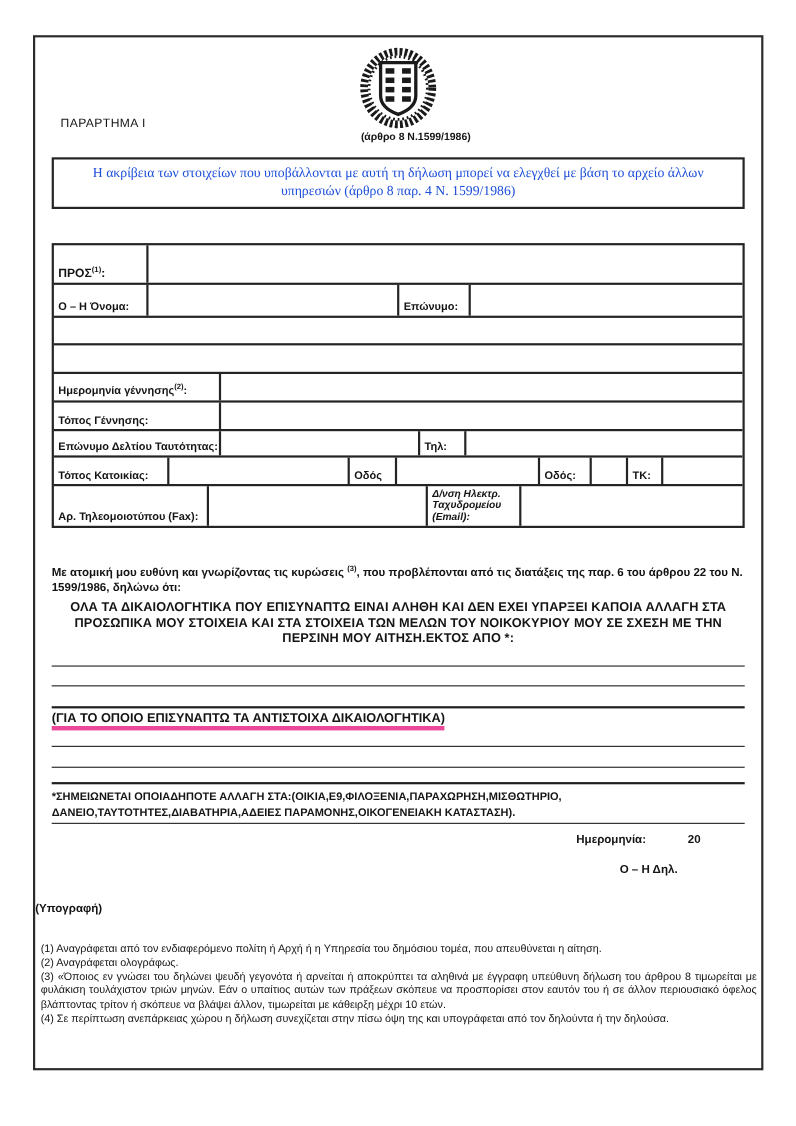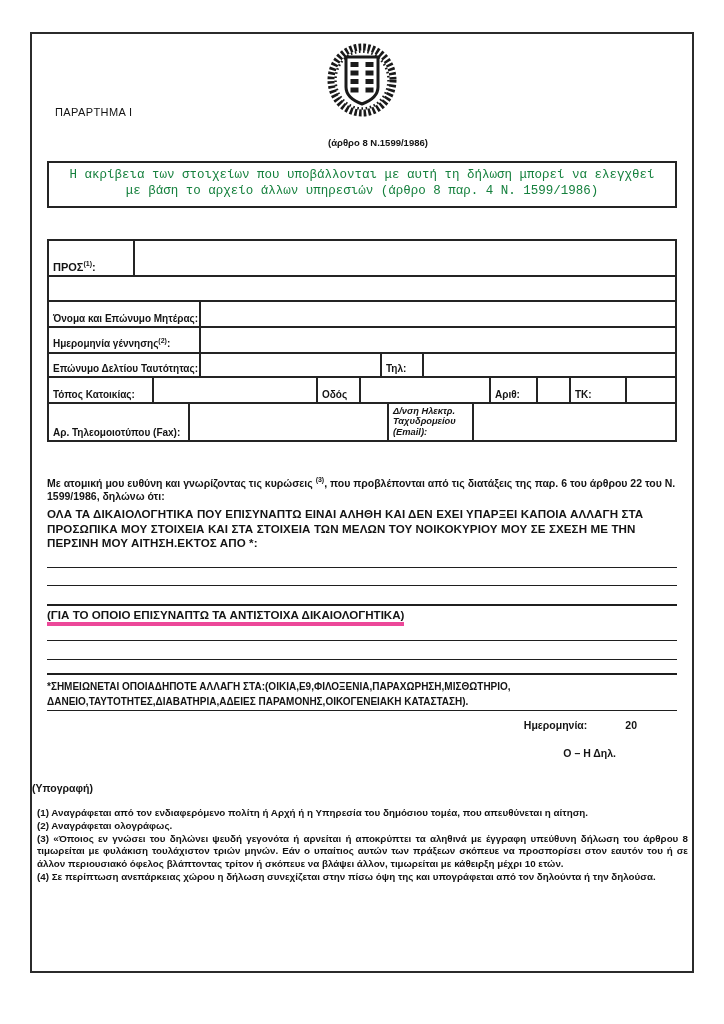--- a/index.html
+++ b/index.html
@@ -10,57 +10,57 @@
   .frame {
     position:absolute; left:30px; top:32px; width:664px; height:941px;
     border:2px solid #2b2b2b; box-sizing:border-box;
   }
   .annex {
     position:absolute; left:23px; top:72px;
     font-size:11px; font-weight:400; letter-spacing:.4px;
   }
   .emblem { display:block; margin:8px auto 0; }
   .title { text-align:center; font-size:19px; font-weight:700; letter-spacing:.8px; margin-top:4px; }
-  .subtitle { text-align:center; font-size:9.5px; font-weight:700; margin-top:19px;padding-left:32px; }
+  .subtitle { text-align:center; font-size:9.5px; font-weight:700; margin-top:1px;padding-left:32px; }
   .notice {
     margin:13px 15px 0; border:2px solid #242424; box-sizing:border-box;
-    font-family:Liberation Mono, monospace; font-size:12.5px; line-height:1.3;
-    text-align:center; padding:4px 14px 6px; color:#15803d;
+    font-family:Liberation Serif, serif; font-size:12.5px; line-height:1.3;
+    text-align:center; padding:4px 14px 6px; color:#1d4ed8;
   }
   
   .ftable { margin:31px 15px 0; border:2px solid #242424; box-sizing:border-box; }
   .frow { display:flex; border-top:2px solid #242424; }
   .frow:first-child { border-top:none; }
   .fcell {
     border-left:2px solid #242424; box-sizing:border-box;
     display:flex; align-items:flex-end; padding:1px 4px 2px;
     font-size:10px; font-weight:700; white-space:nowrap; overflow:hidden;
   }
   .fcell:first-child { border-left:none; }
   .fcell.grow { flex:1; }
   .h34{height:34px}.h28{height:28px}.h23{height:23px}.h24{height:24px}.h22{height:22px}.h36{height:36px}
   .to-label { font-size:11px; }
   .email-label { align-items:flex-start; font-size:9.3px; line-height:1.15; white-space:normal; padding-top:2px;font-style:italic; }
   sup { font-size:7px; vertical-align:super; }
   
   .intro { margin:33px 15px 0; font-size:10.5px; font-weight:700; line-height:1.32; }
-  .caps  { margin:3px 15px 0; font-size:11.6px; font-weight:700; line-height:1.28; letter-spacing:.1px; }
+  .caps  { margin:3px 15px 0; font-size:11.6px; font-weight:700; line-height:1.28; letter-spacing:.1px;text-align:center; }
   .rule  { margin:0 15px; border-bottom:1.5px solid #1f1f1f; }
   .rule.thick { border-bottom-width:2.5px; }
   .mt16{margin-top:16px}.mt17{margin-top:17px}.mt18{margin-top:18px}.mt14{margin-top:14px}.mt13{margin-top:13px}
   .attach { margin:2px 15px 0; font-size:11.6px; font-weight:700; }
   .attach span { display:inline-block; border-bottom:4px solid #ec4899; padding-bottom:1px; }
   .note { margin:4px 15px 0; font-size:10px; font-weight:700; line-height:1.5; }
   .note-rule { margin:1px 15px 0; border-bottom:1.5px solid #1f1f1f; }
   .date-row { display:flex; justify-content:flex-end; align-items:baseline; margin:8px 55px 0 0; font-size:10.5px; font-weight:700; }
   .date-row .val { margin-left:38px; }
   .declarant { text-align:right; margin:16px 76px 0 0; font-size:10.5px; font-weight:700; }
   .sig { text-align:left; margin:23px 52px 0 0; font-size:10.5px; font-weight:700; }
   
-  .footnotes { margin:13px 4px 0 5px; font-size:9.8px; font-weight:700; line-height:1.3; text-align:justify; }
+  .footnotes { margin:25px 4px 0 5px; font-size:9.8px; font-weight:400; line-height:1.3; text-align:justify; }
   .footnotes div { margin:0; }
 </style>
 </head>
 <body>
 
 <div class="sheet">
   <div class="frame">
 
     <div class="annex">ΠΑΡΑΡΤΗΜΑ Ι</div>
 
@@ -86,53 +86,62 @@
 
     <div class="ftable">
 
       <div class="frow h34">
         <div class="fcell to-label" style="width:84px">
             <span><span>ΠΡΟΣ</span><sup>(1)</sup><span>:</span></span>
           </div>
         <div class="fcell grow"></div>
       </div>
 
+      <div class="frow h28">
+        <div class="fcell" style="width:84px">Ο – Η Όνομα:</div>
+        <div class="fcell" style="width:228px"></div>
+        <div class="fcell" style="width:65px">Επώνυμο:</div>
+        <div class="fcell grow"></div>
+      </div>
 
       <div class="frow h23">
         <div class="fcell grow"></div>
       </div>
 
       <div class="frow h24">
-        <div class="fcell" style="width:150px">Όνομα και Επώνυμο Μητέρας:</div>
         <div class="fcell grow"></div>
       </div>
 
       <div class="frow h24">
         <div class="fcell" style="width:150px">
             <span><span>Ημερομηνία γέννησης</span><sup>(2)</sup><span>:</span></span>
           </div>
         <div class="fcell grow"></div>
       </div>
 
+      <div class="frow h24">
+        <div class="fcell" style="width:150px">Τόπος Γέννησης:</div>
+        <div class="fcell grow"></div>
+      </div>
 
       <div class="frow h22">
         <div class="fcell" style="width:150px">Επώνυμο Δελτίου Ταυτότητας:</div>
         <div class="fcell" style="width:181px"></div>
         <div class="fcell" style="width:42px">Τηλ:</div>
         <div class="fcell grow"></div>
       </div>
 
       <div class="frow h24">
         <div class="fcell" style="width:103px">Τόπος Κατοικίας:</div>
         <div class="fcell" style="width:164px"></div>
         <div class="fcell" style="width:43px">Οδός</div>
         <div class="fcell" style="width:130px"></div>
-        <div class="fcell" style="width:47px">Αριθ:</div>
+        <div class="fcell" style="width:47px">Οδός:</div>
         <div class="fcell" style="width:33px"></div>
-        <div class="fcell" style="width:56px">ΤΚ:</div>
+        <div class="fcell" style="width:32px">ΤΚ:</div>
         <div class="fcell grow"></div>
       </div>
 
       <div class="frow h36">
         <div class="fcell" style="width:139px">Αρ. Τηλεομοιοτύπου (Fax):</div>
         <div class="fcell" style="width:199px"></div>
         <div class="fcell email-label" style="width:85px">Δ/νση Ηλεκτρ. Ταχυδρομείου (Email):</div>
         <div class="fcell grow"></div>
       </div>
     </div>

